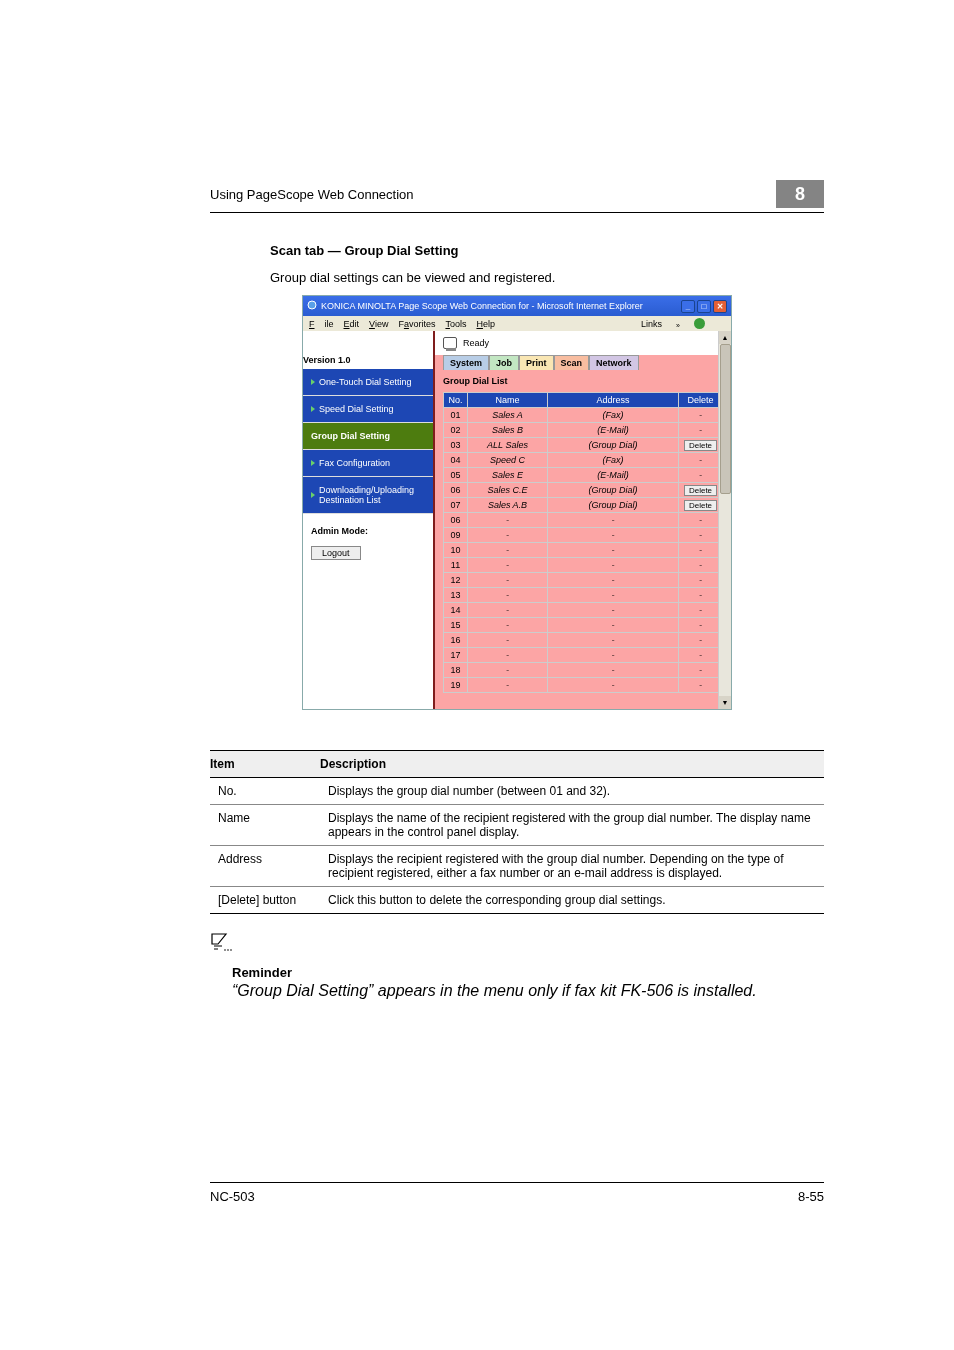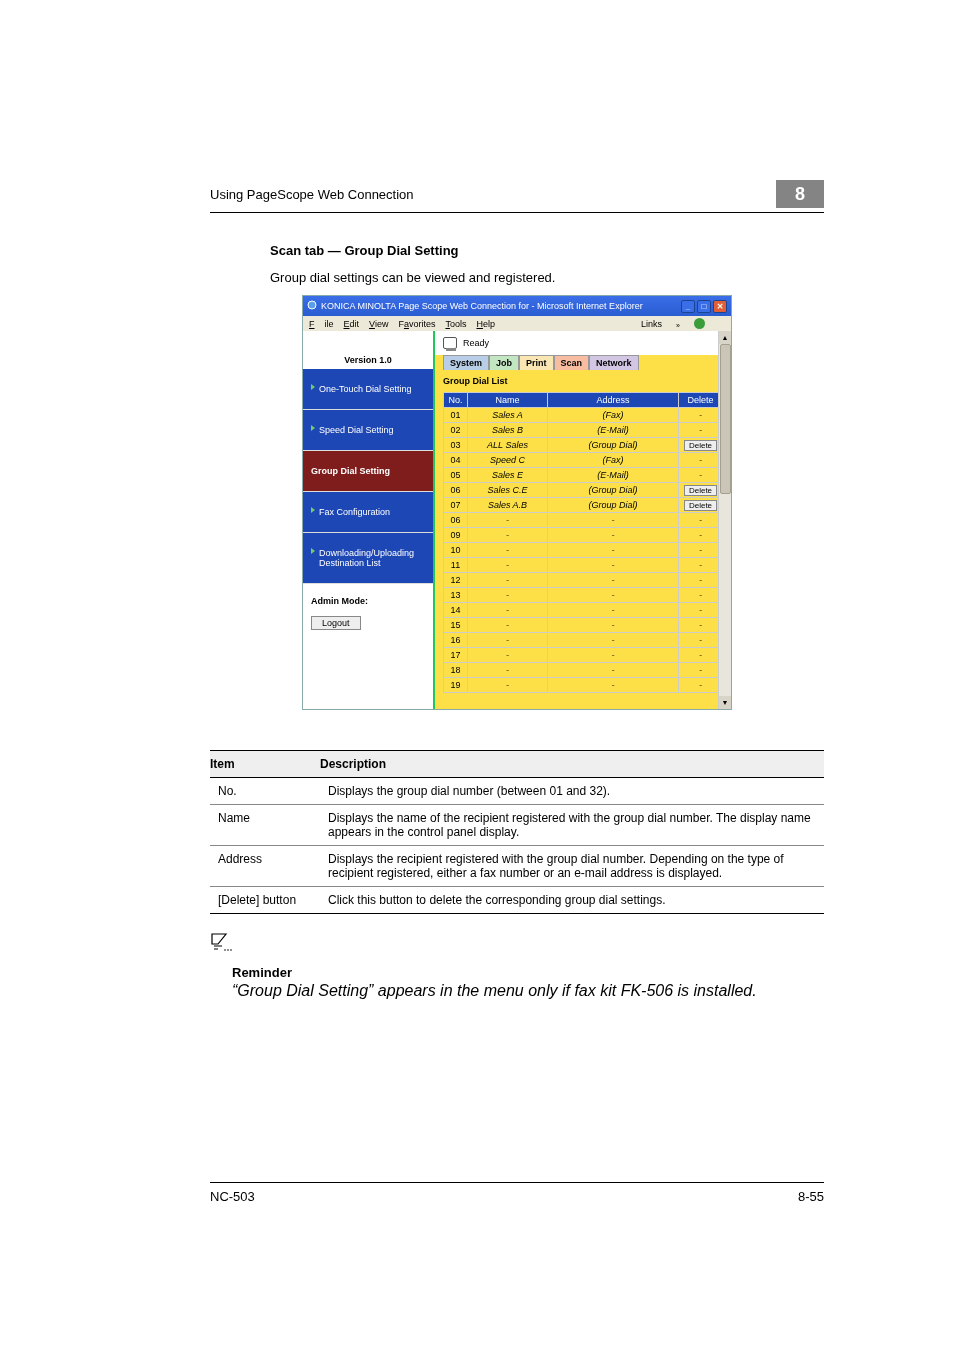--- a/index.html
+++ b/index.html
@@ -20,29 +20,29 @@
   .title-btn.min { background: #3a6ee8; color: #fff; }
   .title-btn.max { background: #3a6ee8; color: #fff; }
   .title-btn.close { background: #e25f36; color: #fff; }
   .ie-menu { background: #ece9d8; padding: 2px 6px; font-size: 9px; display:flex; align-items:center; }
   .ie-menu span { margin-right: 10px; }
   .ie-menu .links { margin-left:auto; display:flex; align-items:flex-end; gap:4px; }
   .arrow-go { width:11px; height:11px; background:#3a9d3a; border-radius:50%; display:inline-block; }
 
   .content-area { display: flex; background: #fff; height: 378px; }
   .sidebar { width: 130px; background: #fff; font-size: 9px; }
-  .version { text-align: center; font-weight: bold; padding: 24px 0 4px; }
-  .side-item { padding: 15px 8px; border-bottom: 1px solid #ddd; display:flex; align-items:flex-start; }
+  .version { text-align: left; font-weight: bold; padding: 24px 0 4px; }
+  .side-item { padding: 8px 8px; border-bottom: 1px solid #ddd; display:flex; align-items:center; }
   .side-item.blue { background: #1d47b4; color: #fff; }
-  .side-item.orange { background: #7f1d1d; color: #fff; font-weight: bold; }
+  .side-item.orange { background: #4d7c0f; color: #fff; font-weight: bold; }
   .side-item .tri { width: 0; height: 0; border-top: 3px solid transparent; border-bottom: 3px solid transparent; border-left: 4px solid #6ad06a; margin-right: 4px; }
   .side-label { margin: 12px 8px 4px; font-weight: bold; }
   .logout-btn { margin: 6px 8px; padding: 1px 10px; border: 1px solid #888; background: #eee; font-size: 9px; display:inline-block; }
 
-  .main-pane { flex: 1; background: #fde047; position: relative; overflow: hidden; border-left: 2px solid #22c55e; }
+  .main-pane { flex: 1; background: #fca5a5; position: relative; overflow: hidden; border-left: 2px solid #7f1d1d; }
   .status-row { display: flex; align-items: center; padding: 6px 8px; background: #fff; gap:6px; }
   .printer-icn { width:14px; height:12px; border:1px solid #555; border-radius:2px; position:relative; }
   .printer-icn::after{content:"";position:absolute;bottom:-3px;left:2px;width:10px;height:3px;background:#888;}
   .tabs { display: flex; margin: 0 8px; }
   .tab { padding: 2px 6px; font-size: 9px; font-weight: bold; border: 1px solid #999; border-bottom: none; }
   .tab.system { background: #b8cde6; }
   .tab.job { background: #c2e6c2; }
   .tab.print { background: #f9e6b3; }
   .tab.scan { background: #f8bda0; }
   .tab.network { background: #d2c6e4; }

